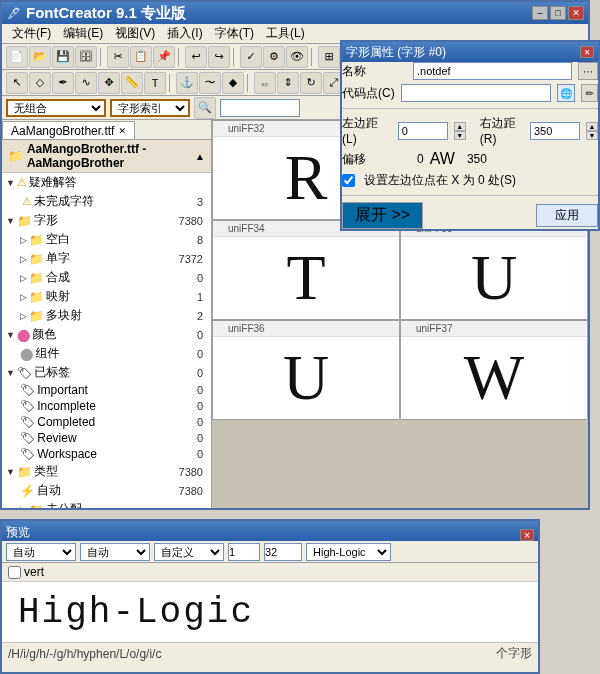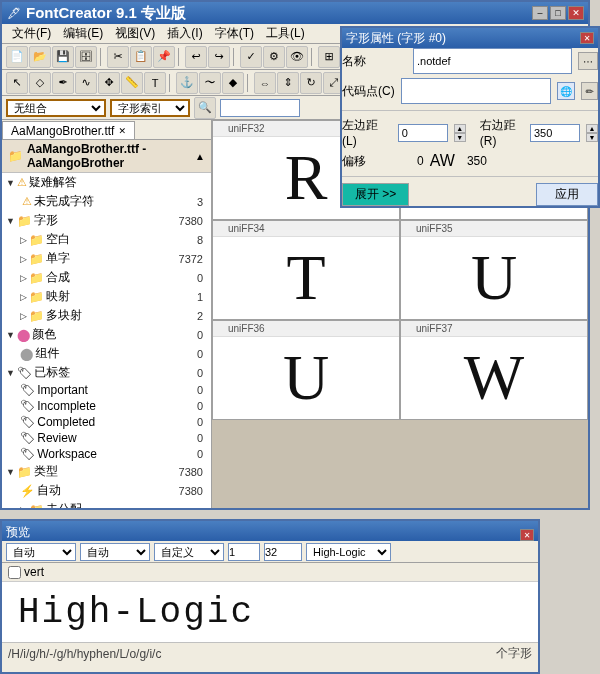--- a/index.html
+++ b/index.html
@@ -228,21 +228,21 @@
       font-size: 64px;
       font-weight: 300;
       color: #111;
       font-family: Georgia, serif;
       line-height: 1;
     }
 
     
     .prop-panel {
       position: absolute;
-      top: 26px;
+      top: 40px;
       right: 0px;
       width: 260px;
       background: #f0ece0;
       border: 2px solid #4a6ea8;
       z-index: 10;
     }
     .prop-title-bar {
       background: linear-gradient(to bottom, #4a7fc1, #2a5ea8);
       color: white;
       height: 20px;
@@ -258,21 +258,21 @@
     }
     .prop-row {
       display: flex;
       align-items: center;
       gap: 6px;
     }
     .prop-label { width: 65px; font-size: 12px; }
     .prop-input {
       border: 1px solid #7090c0;
       background: white;
-      height: 26px;
+      height: 18px;
       padding: 0 3px;
       font-size: 11px;
       flex: 1;
     }
     .prop-icon-btn {
       width: 20px; height: 18px;
       background: #e0dcd0;
       border: 1px solid #a0a0a0;
       display: flex; align-items: center; justify-content: center;
       cursor: pointer; font-size: 10px;
@@ -282,24 +282,24 @@
       width: 50px;
       border: 1px solid #7090c0;
       background: white;
       height: 18px;
       padding: 0 3px;
       font-size: 11px;
     }
     .prop-checkbox { margin-right: 3px; }
     .prop-btn {
       padding: 2px 12px;
-      background: #14b8a6;
+      background: #0369a1;
       border: 1px solid #a0a0a0;
       cursor: pointer;
-      font-size: 12px;
+      font-size: 16px;
     }
     .prop-btn-blue {
       padding: 2px 18px;
       background: #dde8f8;
       border: 1px solid #7090c0;
       cursor: pointer;
       font-size: 12px;
     }
 
     
@@ -655,20 +655,24 @@
       </div>
     </div>
 
     <div class="prop-row">
       <span class="prop-label">偏移</span>
       <span style="margin-left:4px; font-size:12px;">0</span>
       <span style="font-size:16px;">AW</span>
       <span style="margin-left:6px; font-size:12px;">350</span>
     </div>
 
+    <div class="prop-row">
+      <input type="checkbox" class="prop-checkbox" checked="" style="">
+      <span>设置左边位点在 X 为 0 处(S)</span>
+    </div>
     <div class="prop-divider"></div>
 
     <div class="prop-row" style="justify-content: space-between;">
       <button class="prop-btn">展开 &gt;&gt;</button>
       <button class="prop-btn-blue">应用</button>
     </div>
   </div>
 </div>
 
 <div class="preview-window" style="height:155px;">

